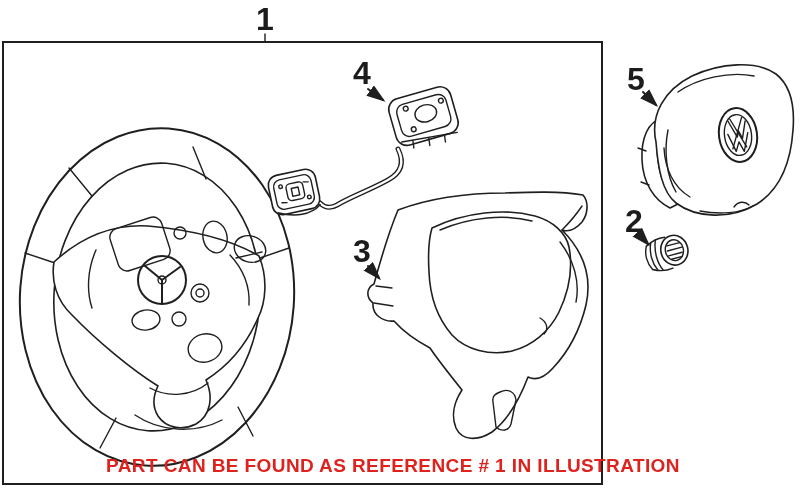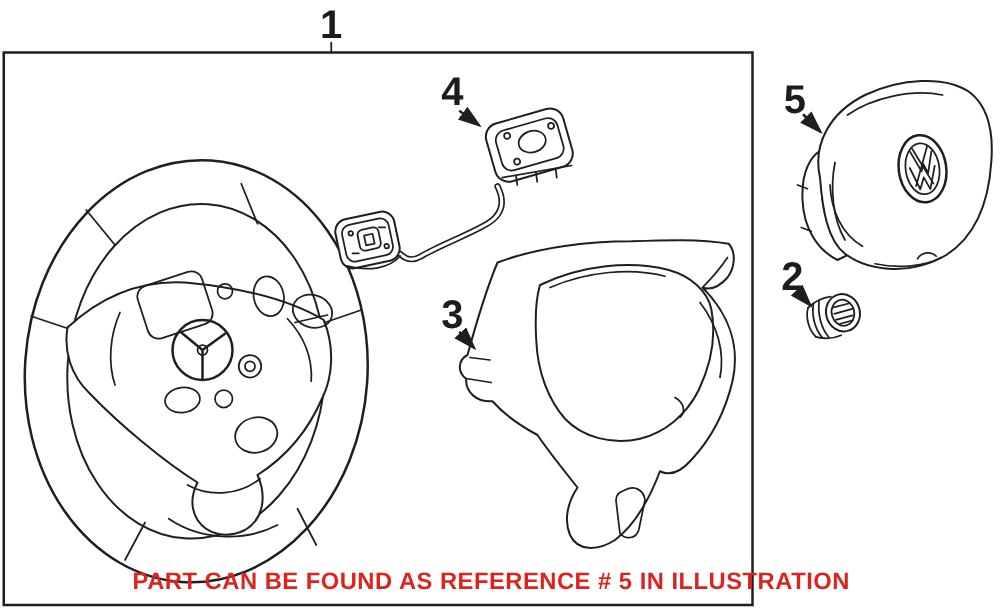--- a/index.html
+++ b/index.html
@@ -218,15 +218,15 @@
     <g>
       <text class="callout-num" x="636" y="90" text-anchor="middle">5</text>
       <path class="ln2" d="M643,92 L656,105" marker-end="url(#ah)"></path>
     </g>
     <g>
       <text class="callout-num" x="634" y="232" text-anchor="middle">2</text>
       <path class="ln2" d="M639,234 L648,244" marker-end="url(#ah)"></path>
     </g>
   </svg>
 
-  <div class="banner">PART CAN BE FOUND AS REFERENCE # 5 IN ILLUSTRATION</div>
+  <div class="banner">PART CAN BE FOUND AS REFERENCE # 1 IN ILLUSTRATION</div>
 
 </div>
 
 </body></html>

